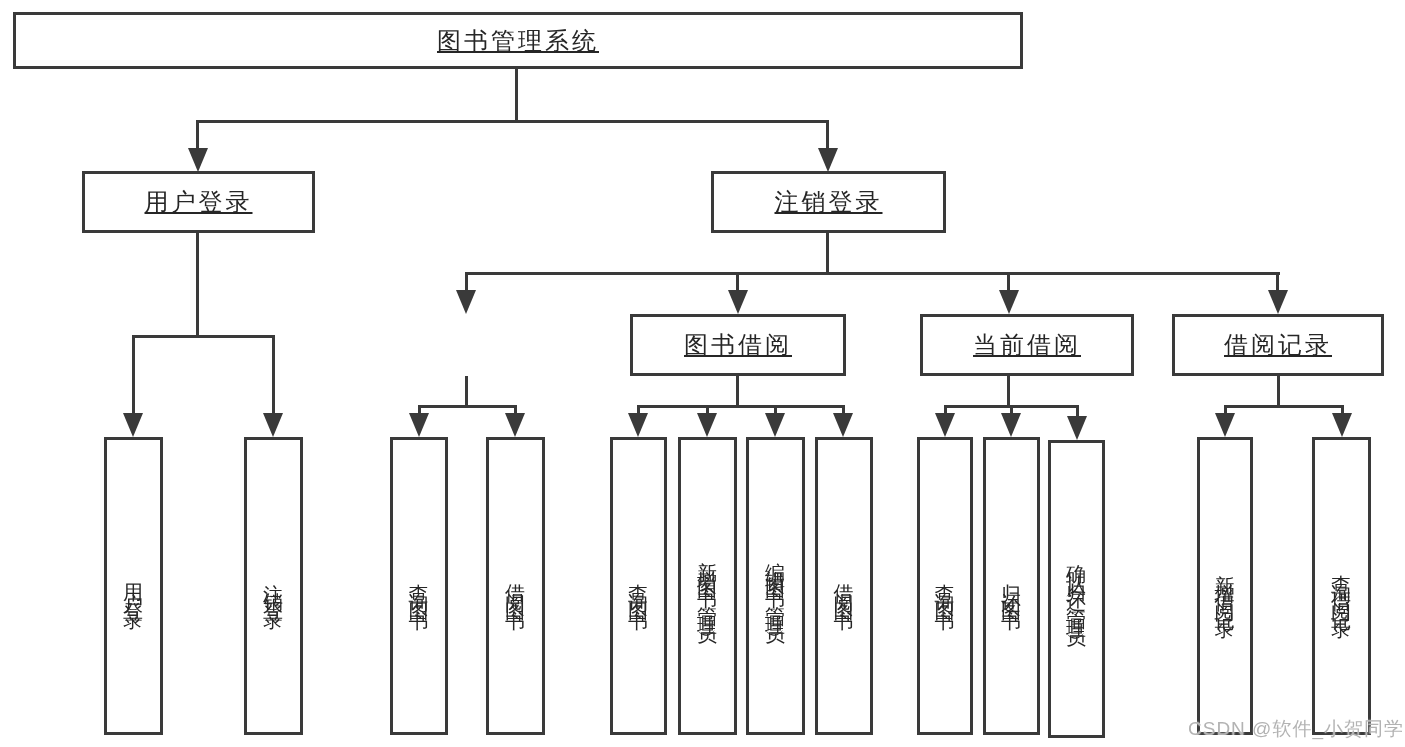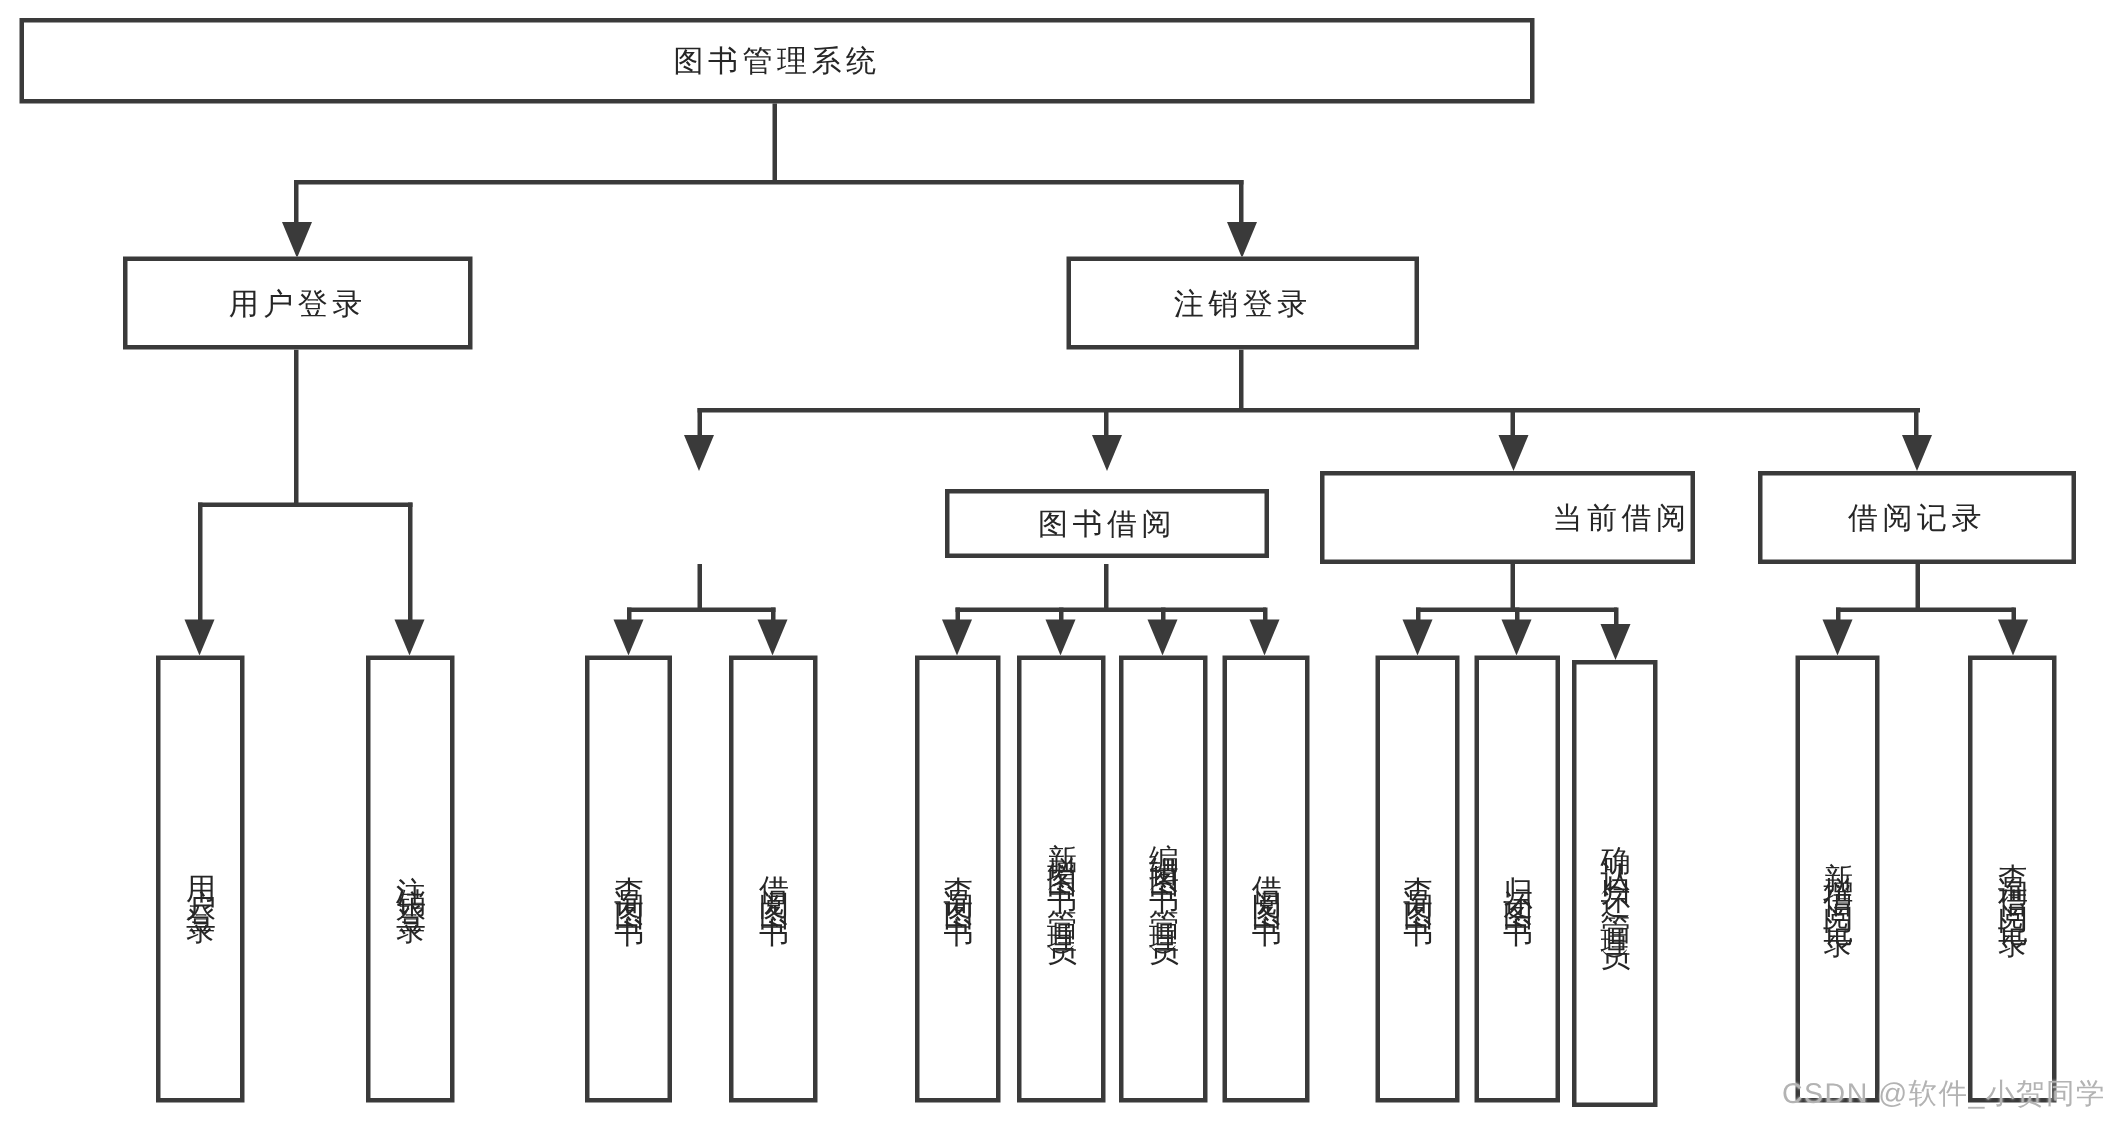--- a/index.html
+++ b/index.html
@@ -11,41 +11,41 @@
   html,body{margin:0;padding:0;background:var(--bg);}
   #canvas{
     position:relative;width:1405px;height:747px;background:var(--bg);
     font-family:"Liberation Sans","DejaVu Sans",sans-serif;overflow:hidden;
   }
   .box{
     position:absolute;box-sizing:border-box;background:#fff;
     border:3px solid var(--line);
     display:flex;align-items:center;justify-content:center;
   }
-  .hlabel{font-size:20px;letter-spacing:3px;color:var(--text);white-space:nowrap;}
+  .hlabel{font-size:24px;letter-spacing:3px;color:var(--text);white-space:nowrap;text-decoration:underline;}
   .leaf{top:437px;height:298px;}
   .vtext{
     writing-mode:vertical-rl;text-orientation:mixed;
     font-size:20px;letter-spacing:9px;color:var(--text);line-height:1;
   }
   .vline,.hline{position:absolute;background:var(--line);}
   .vline{width:3px;}
   .hline{height:3px;}
   .arrow{
     position:absolute;width:0;height:0;
     border-left:10px solid transparent;border-right:10px solid transparent;
     border-top:24px solid var(--line);
   }
   
   #n-root{left:13px;top:12px;width:1010px;height:57px;}
   #n-user{left:82px;top:171px;width:233px;height:62px;}
   #n-mgmt{left:711px;top:171px;width:235px;height:62px;}
   #n-rec{left:362px;top:314px;width:208px;height:62px;}
-  #n-bor{left:630px;top:326px;width:216px;height:46px;}
-  #n-cur{left:880px;top:314px;width:250px;height:62px;justify-content:flex-end;}
+  #n-bor{left:630px;top:314px;width:216px;height:62px;}
+  #n-cur{left:920px;top:314px;width:214px;height:62px;}
   #n-rcd{left:1172px;top:314px;width:212px;height:62px;}
   
   #f-login{left:104px;width:59px;}
   #f-logout{left:244px;width:59px;}
   #f-rec-q{left:390px;width:58px;}
   #f-rec-b{left:486px;width:59px;}
   #f-bor-q{left:610px;width:57px;}
   #f-bor-a{left:678px;width:59px;}
   #f-bor-e{left:746px;width:59px;}
   #f-bor-b{left:815px;width:58px;}

